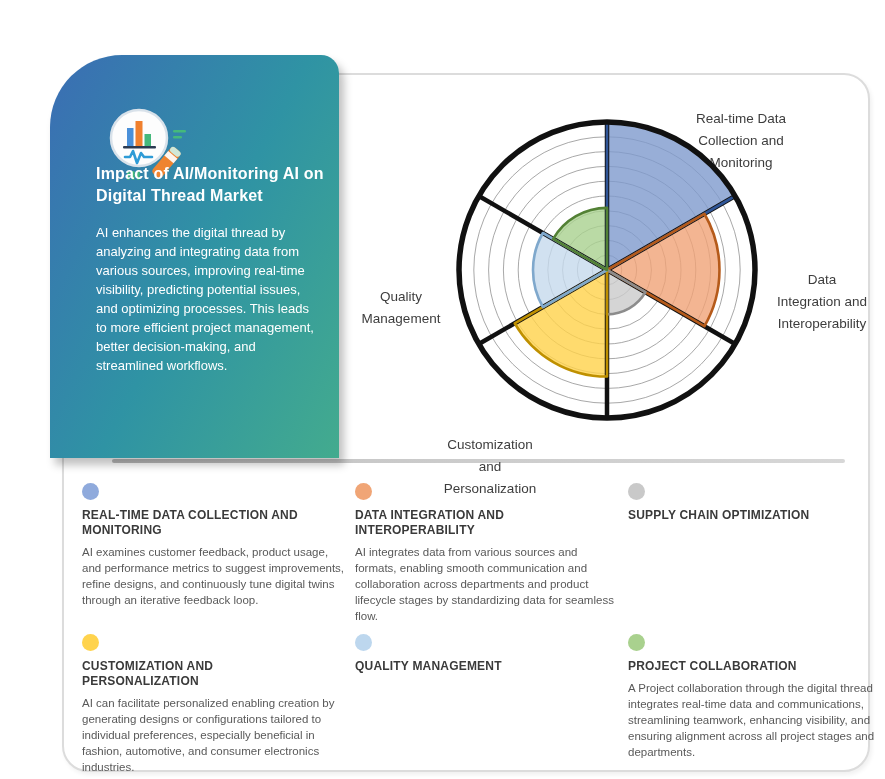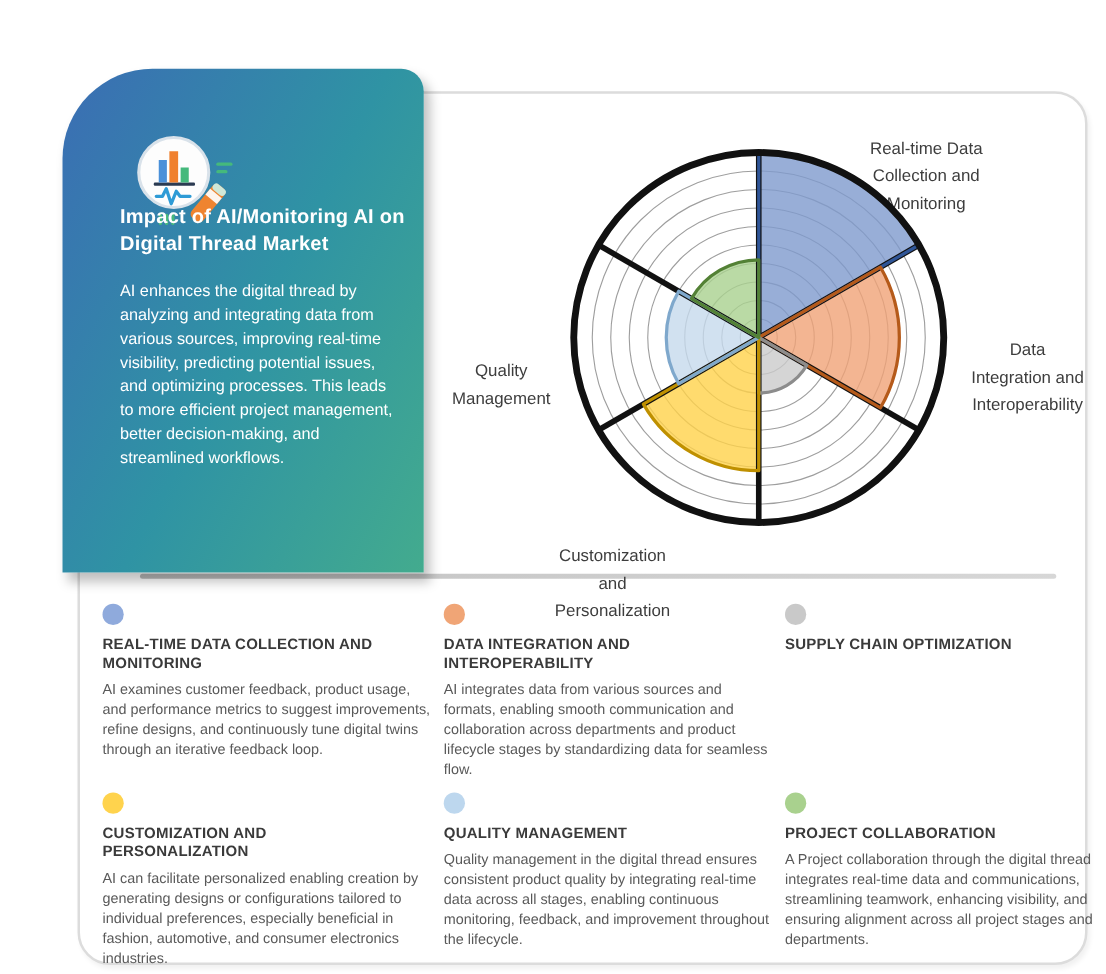--- a/index.html
+++ b/index.html
@@ -143,21 +143,20 @@
       <div class="legend-title">SUPPLY CHAIN OPTIMIZATION</div>
     </div>
     <div class="legend-item">
       <div class="dot" style="background: rgb(255, 211, 77);"></div>
       <div class="legend-title">CUSTOMIZATION AND PERSONALIZATION</div>
       <div class="legend-desc">AI can facilitate personalized enabling creation by generating designs or configurations tailored to individual preferences, especially beneficial in fashion, automotive, and consumer electronics industries.</div>
     </div>
     <div class="legend-item">
       <div class="dot" style="background: rgb(189, 215, 238);"></div>
       <div class="legend-title">QUALITY MANAGEMENT</div>
-      <div class="legend-desc">Quality management in the digital thread ensures consistent product quality by integrating real-time data across all stages, enabling continuous monitoring, feedback, and improvement throughout the lifecycle.</div>
     </div>
     <div class="legend-item">
       <div class="dot" style="background: rgb(169, 209, 142);"></div>
       <div class="legend-title">PROJECT COLLABORATION</div>
       <div class="legend-desc">A Project collaboration through the digital thread integrates real-time data and communications, streamlining teamwork, enhancing visibility, and ensuring alignment across all project stages and departments.</div>
     </div>
   </div>
 
 </div>
 

